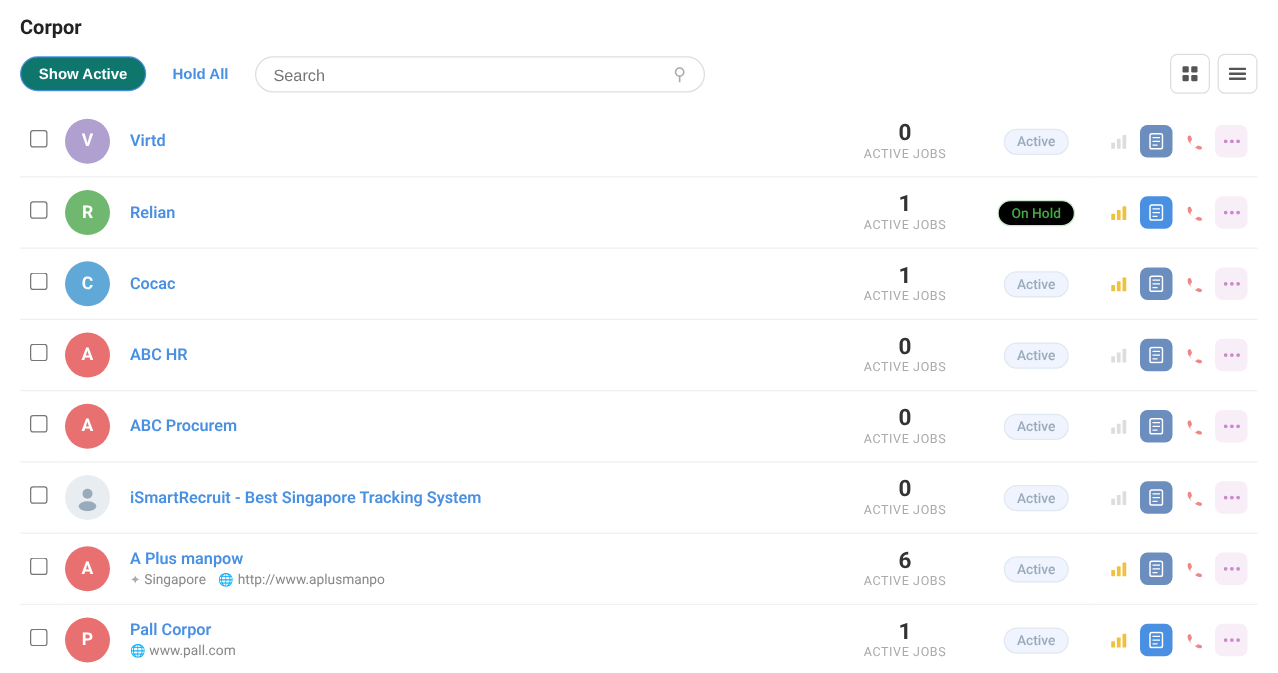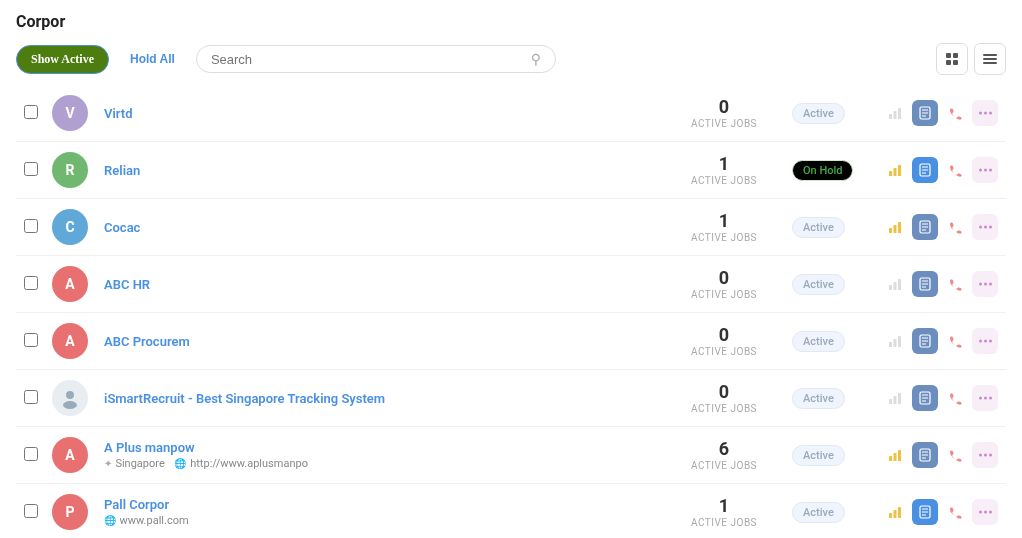--- a/index.html
+++ b/index.html
@@ -6,38 +6,38 @@
     body { font-family: -apple-system, BlinkMacSystemFont, 'Segoe UI', Roboto, sans-serif; background: #fff; color: #333; font-size: 13px; }
     
     .page { padding: 12px 16px; max-width: 1022px; }
     
     .page-title { font-size: 16px; font-weight: 700; color: #222; margin-bottom: 12px; }
     
     .toolbar { display: flex; align-items: center; justify-content: space-between; margin-bottom: 10px; }
     .toolbar-left { display: flex; align-items: center; gap: 6px; }
     
     .btn-toggle { padding: 6px 14px; border-radius: 20px; border: 1px solid #4a90e2; cursor: pointer; font-size: 12px; font-weight: 600; }
-    .btn-toggle.active { background: #4d7c0f; color: #fff; border-color: #4a90e2; font-family: Liberation Serif, serif; }
+    .btn-toggle.active { background: #0f766e; color: #fff; border-color: #4a90e2; }
     .btn-toggle.inactive { background: #fff; color: #4a90e2; border-color: transparent; }
     
     .search-box { display: flex; align-items: flex-end; border: 1px solid #ddd; border-radius: 20px; padding: 5px 14px; gap: 6px; width: 360px; }
     .search-box input { border: none; outline: none; width: 100%; font-size: 13px; color: #555; background: transparent; }
     .search-icon { color: #aaa; font-size: 14px; }
     
     .toolbar-right { display: flex; align-items: center; gap: 6px; }
     .icon-btn { width: 32px; height: 32px; border: 1px solid #ddd; border-radius: 6px; display: flex; align-items: center; justify-content: center; cursor: pointer; background: #fff; color: #555; font-size: 16px; }
     
     .client-table { width: 100%; border-collapse: collapse; }
     .client-table tr { border-bottom: 1px solid #f0f0f0; }
     
     .col-check { width: 30px; padding: 10px 8px; }
     .col-avatar { width: 50px; padding: 10px 6px; }
     .col-name { padding: 10px 8px; }
     .col-jobs { width: 120px; padding: 10px 8px; text-align: center; }
-    .col-status { width: 90px; padding: 10px 8px; text-align: left; }
+    .col-status { width: 90px; padding: 10px 8px; text-align: center; }
     .col-actions { width: 120px; padding: 10px 8px; text-align: right; }
     
     .checkbox { width: 14px; height: 14px; border: 1px solid #ccc; border-radius: 3px; cursor: pointer; background: #fff; }
     
     .avatar { width: 36px; height: 36px; border-radius: 50%; display: flex; align-items: center; justify-content: center; font-weight: 700; font-size: 14px; }
     .avatar-img { width: 36px; height: 36px; border-radius: 50%; background: #e8edf2; display: flex; align-items: center; justify-content: center; color: #7a8a9a; font-size: 18px; }
     
     .client-name { color: #4a90e2; font-weight: 600; font-size: 13px; cursor: pointer; }
     .client-meta { display: flex; align-items: center; gap: 10px; margin-top: 2px; }
     .meta-item { display: flex; align-items: center; gap: 3px; color: #888; font-size: 11px; }

